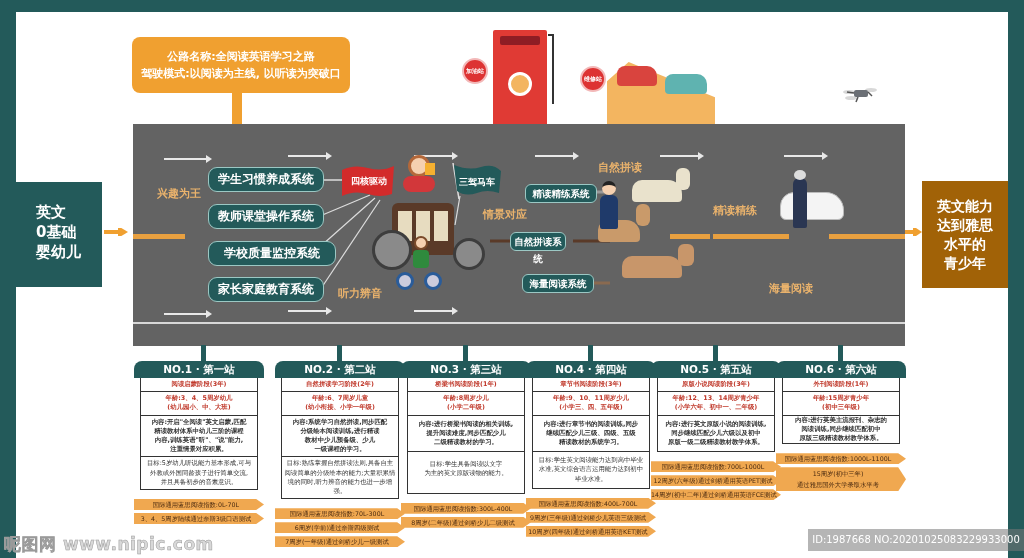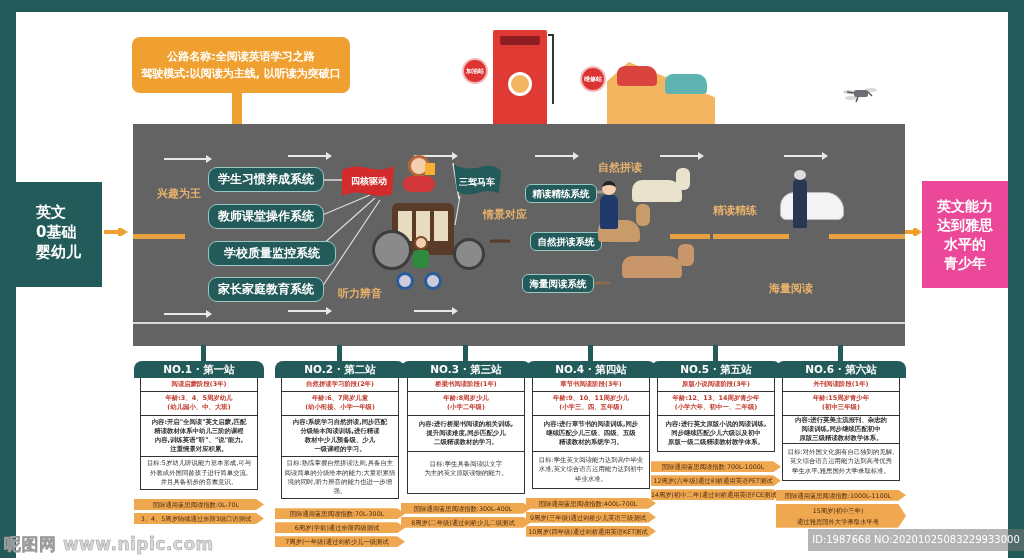--- a/index.html
+++ b/index.html
@@ -9,21 +9,21 @@
   .abs { position: absolute; }
 
   
   .callout { left: 132px; top: 37px; width: 218px; height: 56px; background: #f0a030; border-radius: 8px;
     color: #fff; font-size: 11px; line-height: 17px; text-align: center; padding-top: 11px; font-weight: bold; }
   .callout-tail { left: 232px; top: 92px; width: 10px; height: 33px; background: #f0a030; }
 
   
   .start-box { left: 16px; top: 182px; width: 86px; height: 105px; background: #235a5a; color: #fff;
     font-size: 15px; font-weight: bold; line-height: 20px; padding: 20px 0 0 20px; }
-  .end-box { left: 922px; top: 181px; width: 86px; height: 107px; background: #ec4899; color: #fff;
+  .end-box { left: 922px; top: 181px; width: 86px; height: 107px; background: #a16207; color: #fff;
     font-size: 14px; font-weight: bold; line-height: 19px; text-align: center; padding-top: 16px; }
   .arrow-in { left: 104px; top: 231px; width: 24px; height: 8px; }
   .arrow-out { left: 904px; top: 231px; width: 18px; height: 8px; }
 
   
   .road { left: 133px; top: 124px; width: 772px; height: 222px; background: #636363; }
   .road-edge { left: 133px; top: 322px; width: 772px; height: 2px; background: #d8d8d8; }
   .lane-arrow { height: 2px; background: #e8e8e8; }
   .lane-arrow::after { content: ""; position: absolute; right: -4px; top: -3px; border-left: 6px solid #e8e8e8;
     border-top: 4px solid transparent; border-bottom: 4px solid transparent; }
@@ -197,21 +197,21 @@
   <div class="abs carriage-win" style="left:42px;"></div>
 </div>
 <div class="abs wheel" style="left:372px;top:230px;width:40px;height:40px;"></div>
 <div class="abs wheel" style="left:453px;top:238px;width:32px;height:32px;"></div>
 <div class="abs cyclist-head"></div>
 <div class="abs cyclist-body"></div>
 <div class="abs wheel" style="left:396px;top:272px;width:18px;height:18px;border-color:#2a5c9a;background:#ccd;"></div>
 <div class="abs wheel" style="left:424px;top:272px;width:18px;height:18px;border-color:#2a5c9a;background:#ccd;"></div>
 
 <div class="abs sys-pill sm" style="left:525px;top:184px;width:72px;">精读精练系统</div>
-<div class="abs sys-pill sm" style="left:530px;top:232px;width:72px;">自然拼读系统</div>
+<div class="abs sys-pill sm" style="left:510px;top:232px;width:56px;">自然拼读系统</div>
 <div class="abs sys-pill sm" style="left:522px;top:274px;width:72px;">海量阅读系统</div>
 
 <div class="abs horse white" style="left:632px;top:180px;width:50px;height:22px;"></div>
 <div class="abs horse white" style="left:676px;top:168px;width:14px;height:22px;border-radius:6px;"></div>
 <div class="abs horse" style="left:598px;top:220px;width:42px;height:22px;"></div>
 <div class="abs horse" style="left:636px;top:204px;width:14px;height:22px;border-radius:6px;"></div>
 <div class="abs rider-head"></div>
 <div class="abs rider"></div>
 <div class="abs horse" style="left:622px;top:256px;width:60px;height:22px;background:#c8966a;"></div>
 <div class="abs horse" style="left:678px;top:244px;width:16px;height:22px;border-radius:6px;background:#c8966a;"></div>
@@ -353,25 +353,20 @@
     <div class="st-cell stage" style="border-top:none;">外刊阅读阶段(1年)</div>
     <div class="st-cell age">
       <div>年龄:15周岁青少年</div>
         <div>(初中三年级)</div>
     </div>
     <div class="st-cell content" style="padding:0 2px;">
       <div>内容:进行英美主流报刊、杂志的</div>
         <div>阅读训练,同步继续匹配初中</div>
         <div>原版三级精读教材教学体系。</div>
     </div>
-    <div class="st-cell" style="padding:4px 2px;">
-      <div>目标:对外国文化拥有自己独到的见解,</div>
-        <div>英文综合语言运用能力达到高考优秀</div>
-        <div>学生水平,雅思国外大学录取标准。</div>
-    </div>
   </div>
   <div style="height:6px"></div>
   <div class="tag">国际通用蓝思阅读指数:1000L-1100L</div>
   <div class="tag tall" style="white-space:pre-line;">15周岁(初中三年)
 通过雅思国外大学录取水平考</div>
 </div>
 
 <div class="abs wm-left">呢图网 www.nipic.com</div>
 <div class="abs wm-right">ID:1987668 NO:20201025083229933000</div>
 

